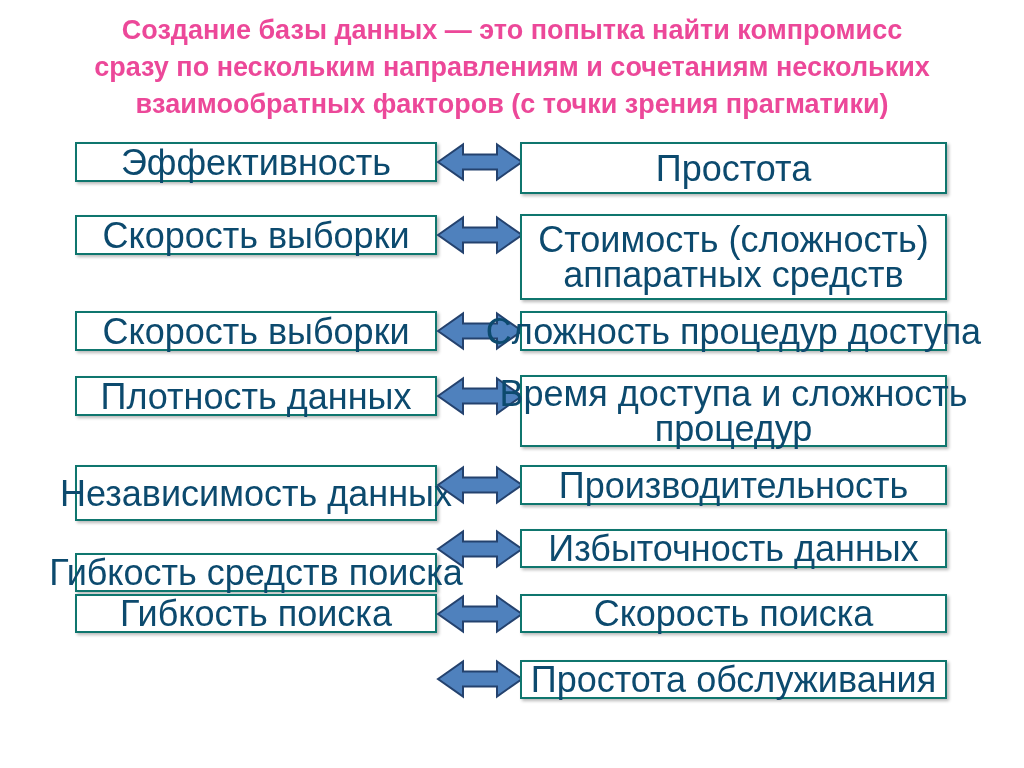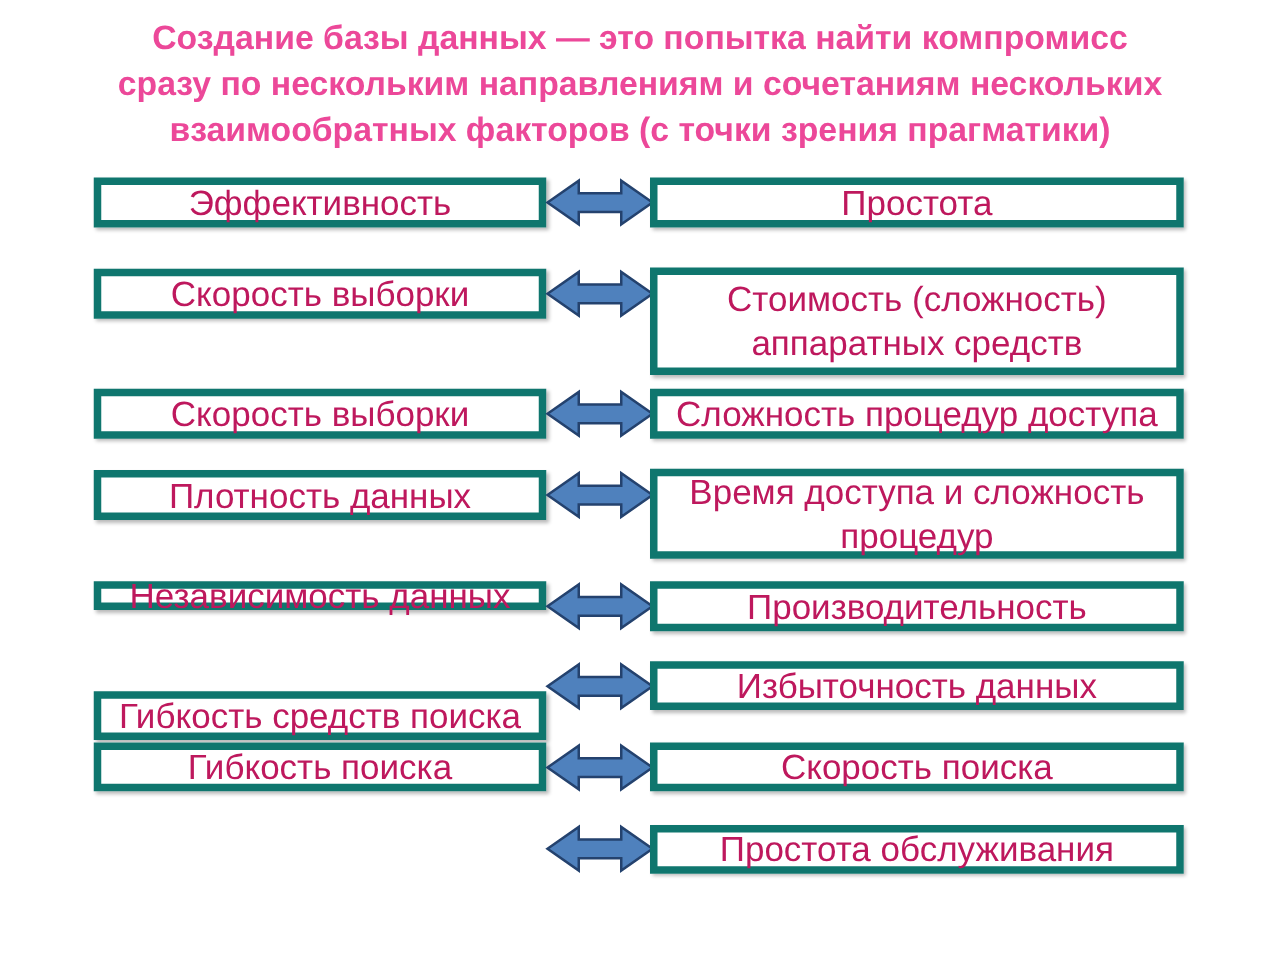--- a/index.html
+++ b/index.html
@@ -9,37 +9,37 @@
     position:relative;overflow:hidden;
   }
   .canvas{position:absolute;left:0;top:0;width:1024px;height:768px;}
   .slide-title{
     position:absolute;left:40px;top:12px;width:944px;
     text-align:center;font-weight:bold;font-size:27px;line-height:37px;
     color:#ec4899;white-space:pre-line;
   }
   .box{
     position:absolute;box-sizing:border-box;
-    background:#ffffff;border:6px solid #0f766e;
+    background:#ffffff;border:2px solid #0f766e;
     box-shadow:2px 2px 3px rgba(0,0,0,0.28);
     display:flex;align-items:center;justify-content:center;
-    text-align:center;font-size:28px;line-height:35px;color:#be185d;
+    text-align:center;font-size:36px;line-height:35px;color:#0c4a6e;
     white-space:pre;
   }
   .bL{left:75px;width:362px;}
   .bR{left:520px;width:427px;}
   .arrow{position:absolute;left:436px;width:88px;height:40px;}
   .arrow svg{display:block;width:88px;height:40px;}
 
   
-  .r1L{top:142px;height:40px;} .r1R{top:142px;height:40px;} .a1{top:142px;}
+  .r1L{top:142px;height:40px;} .r1R{top:142px;height:52px;} .a1{top:142px;}
   .r2L{top:215px;height:40px;} .r2R{top:214px;height:86px;} .a2{top:215px;}
   .r3L{top:311px;height:40px;} .r3R{top:311px;height:40px;} .a3{top:311px;}
   .r4L{top:376px;height:40px;} .r4R{top:375px;height:72px;} .a4{top:376px;}
-  .r5L{top:465px;height:23px;} .r5R{top:465px;height:40px;} .a5{top:465px;}
+  .r5L{top:465px;height:56px;} .r5R{top:465px;height:40px;} .a5{top:465px;}
   .r6L{top:529px;height:39px;margin-top:24px;} .r6R{top:529px;height:39px;} .a6{top:529px;}
   .r7L{top:594px;height:39px;justify-content:center;} .r7R{top:594px;height:39px;} .a7{top:594px;}
   .r8L{top:658px;height:74px;} .r8R{top:660px;height:39px;} .a8{top:659px;}
 </style>
 </head>
 <body>
 
 <div class="canvas">
 
   <div class="slide-title">Создание базы данных — это попытка найти компромисс

